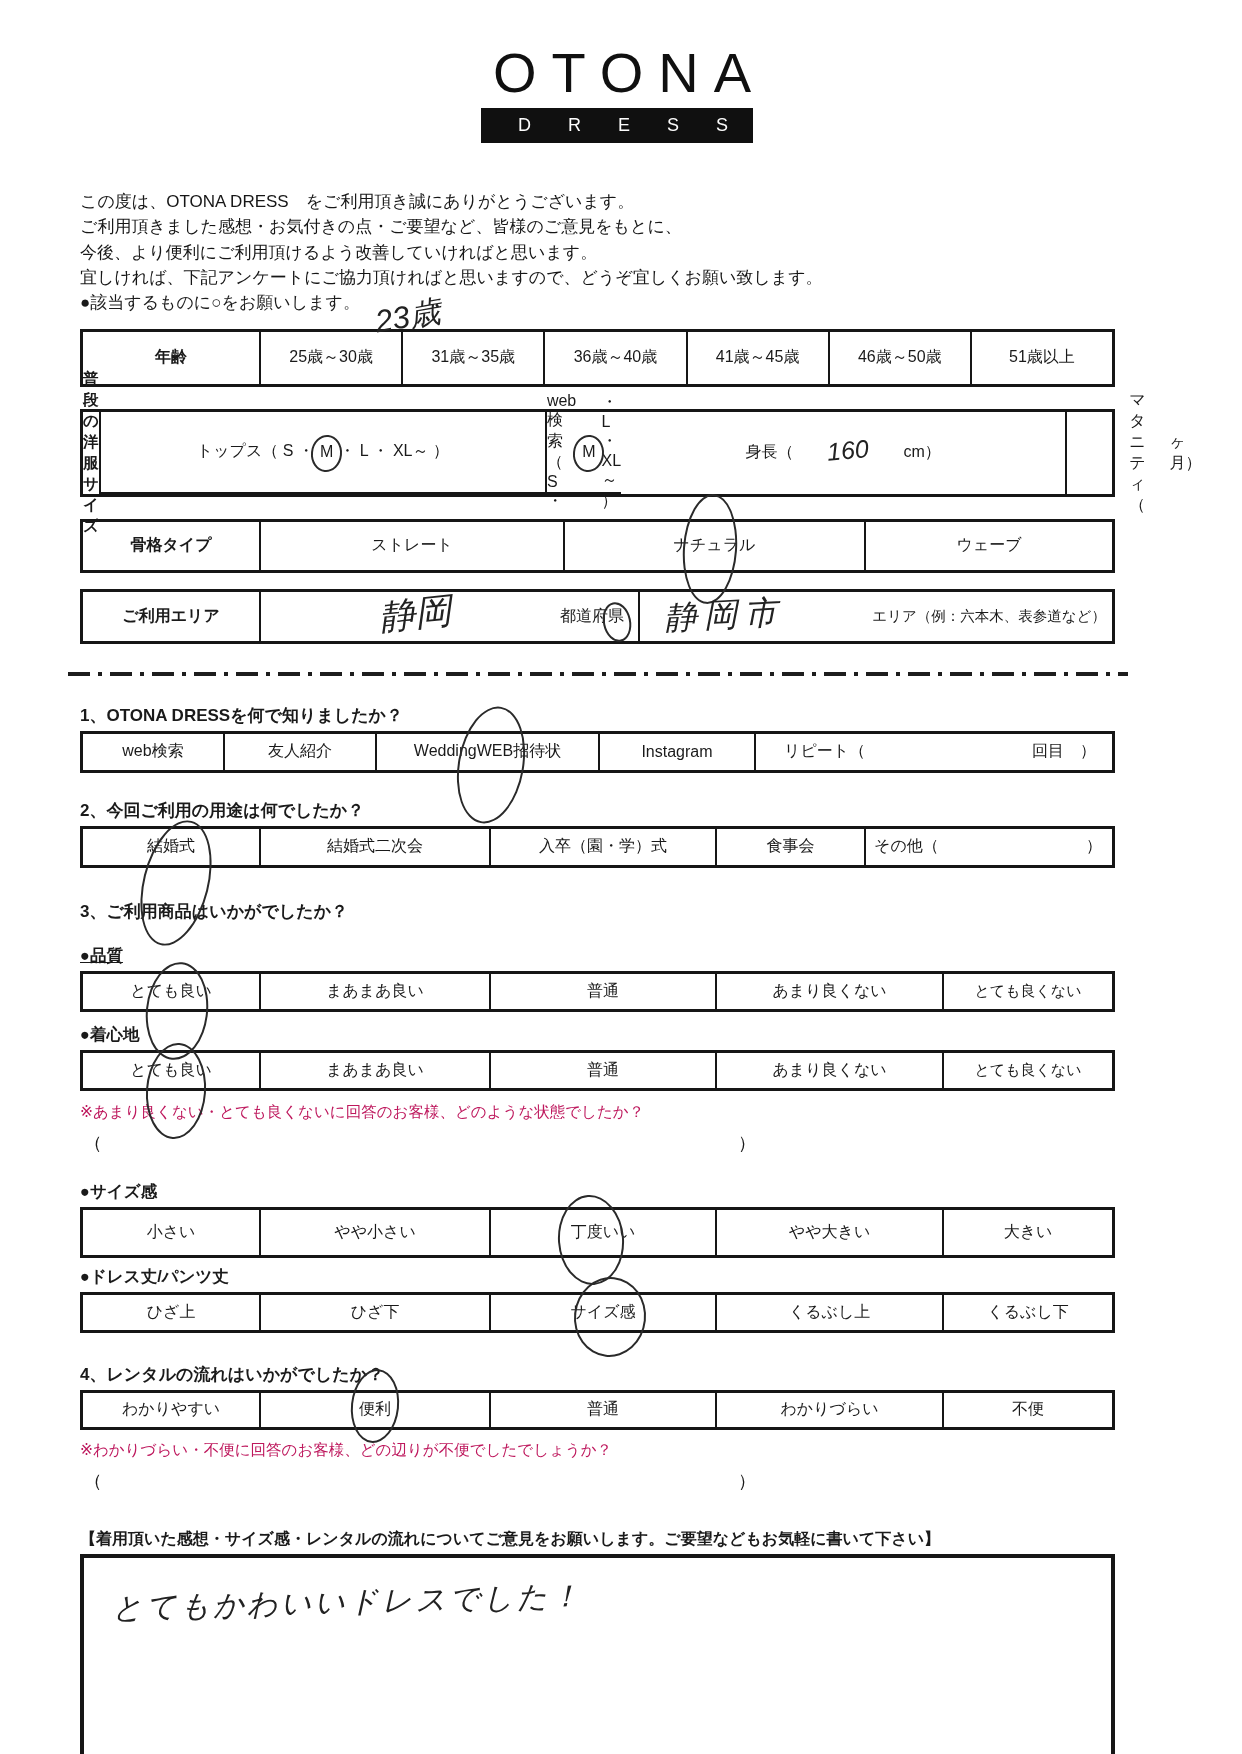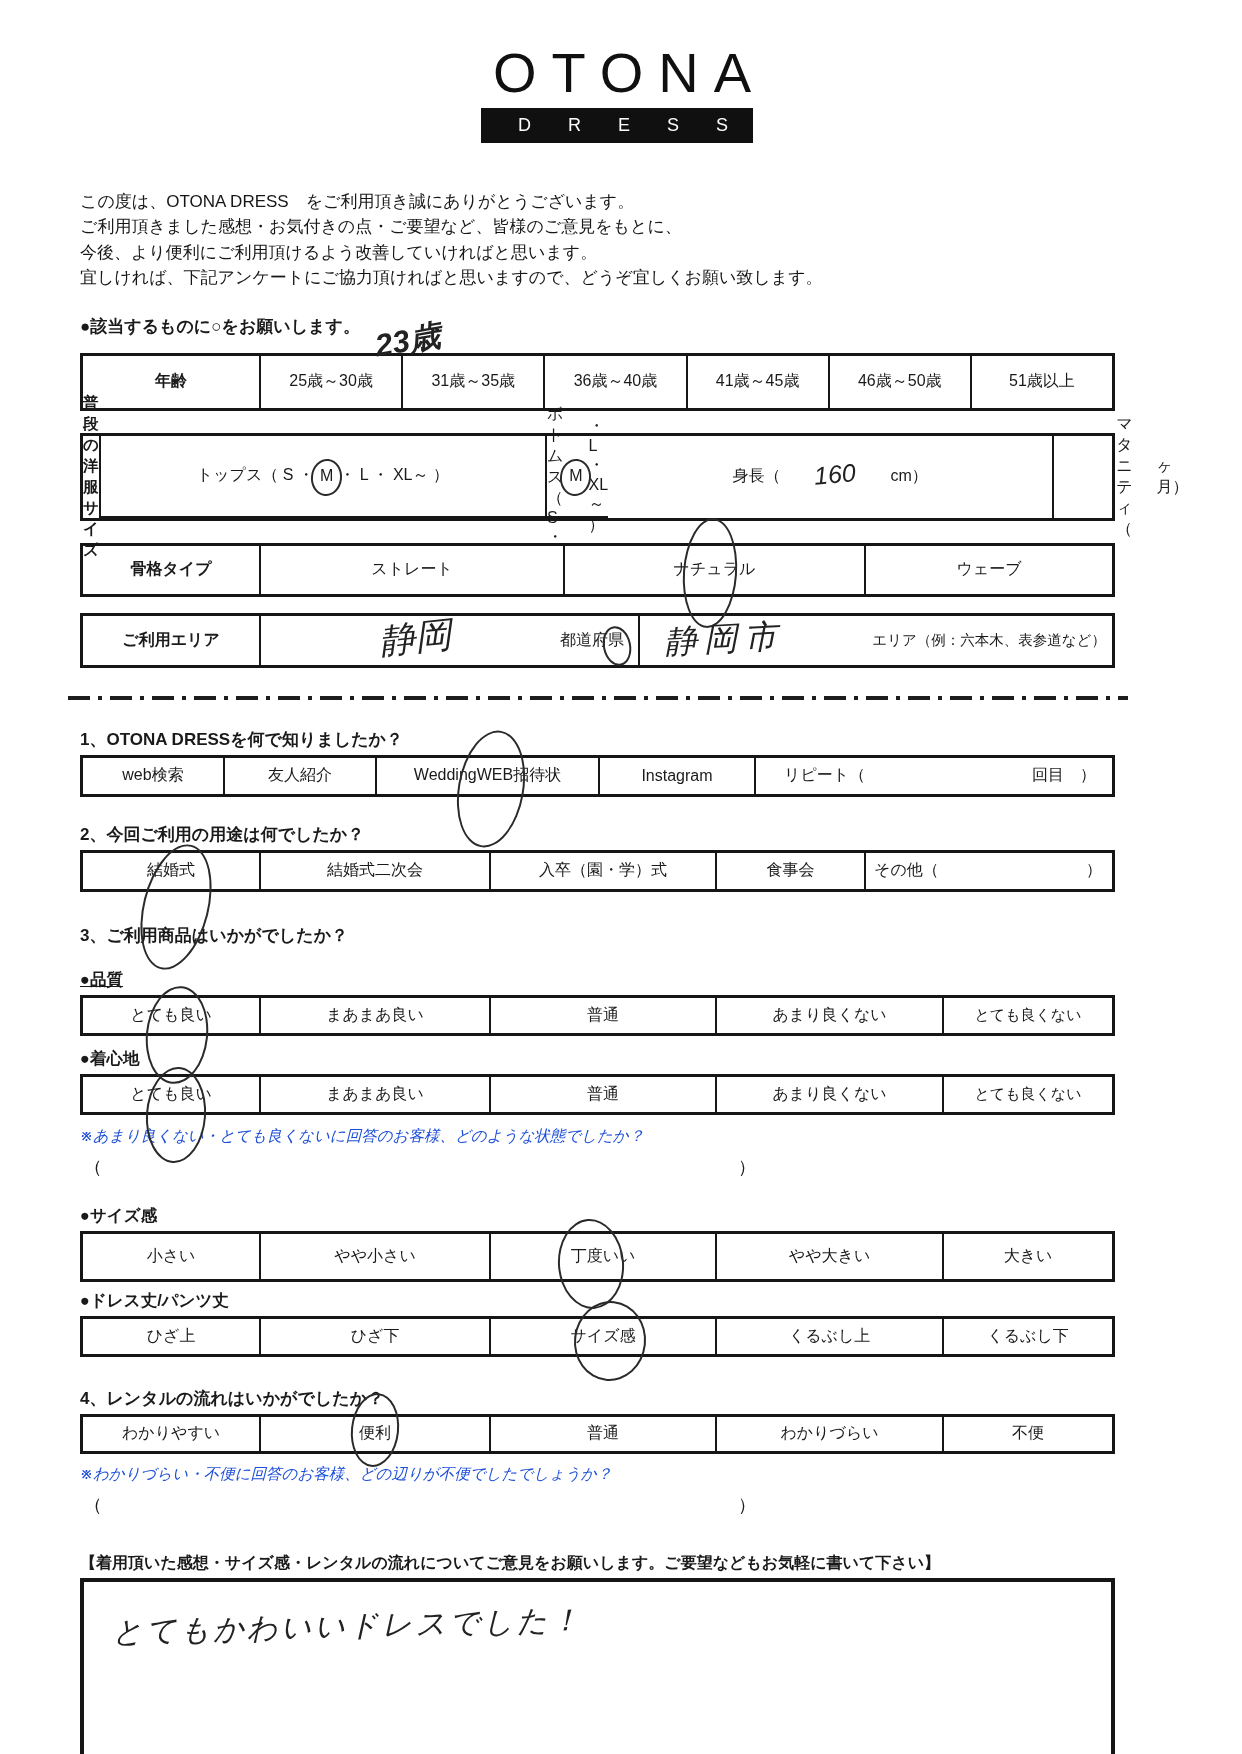--- a/index.html
+++ b/index.html
@@ -10,37 +10,37 @@
 
   
   .logo { width:280px; margin:42px auto 0; text-align:center; }
   .logo-title { font-size:56px; line-height:1.1; letter-spacing:15px; padding-left:12px; font-weight:400; color:#101010; }
   .logo-bar { margin-top:4px; width:272px; background:#101010; color:#fdfdfd; font-size:18px; font-weight:500;
               letter-spacing:37px; text-indent:37px; padding:7px 0; white-space:nowrap; overflow:hidden; }
 
   
   .intro { margin-top:46px; font-size:17px; line-height:25.5px; color:#161616; }
 
-  .instruction { position:relative; margin-top:24px; font-size:17px; font-weight:bold; height:22px; }
+  .instruction { position:relative; font-size:17px; font-weight:normal; height:22px; }
 
   
   .tbl { display:flex; width:1035px; border:3px solid #161616; background:#fff; }
   .tbl > div:not(:first-child) { border-left:2px solid #161616; }
   .cell { display:flex; align-items:center; justify-content:center; font-size:16px; position:relative; }
   .cell.head { font-weight:bold; }
   .opt { flex:1; }
 
   .rowsplit { flex:1; display:flex; flex-direction:row; }
   .rowsplit > .r { flex:1; display:flex; }
   .rowsplit > .r:first-child { border-bottom:2px solid #161616; }
   .rowsplit .r > div:not(:first-child) { border-left:2px solid #161616;gap:24px; }
 
   .qtitle { font-weight:bold; font-size:17px; }
   .slabel { font-weight:bold; font-size:16.5px; }
-  .note { font-size:15.5px; color:#1d4ed8;font-style:italic; }
+  .note { font-size:15.5px; color:#be185d; }
   .paren-line { display:flex; justify-content:space-between; width:676px; font-size:18px; padding-left:4px; }
 
   .dashline { height:4px; margin-left:-12px; width:1060px;
     background:repeating-linear-gradient(90deg,#1d1d1d 0 22px,transparent 22px 30px,#1d1d1d 30px 34px,transparent 34px 42px); }
 
   
   .hw { position:absolute; font-style:italic; color:#222; white-space:nowrap; z-index:3; }
   .hw-age     { left:295px; top:5px;  font-size:31px; transform:rotate(-10deg); }
   .hw-height  { position:static; display:inline-block; width:110px; text-align:center; font-size:25px; font-style:italic; transform:rotate(-5deg) translateY(-2px); color:#222; }
   .hw-pref    { left:118px; top:-2px; font-size:36px; transform:rotate(-6deg); }
@@ -103,21 +103,21 @@
     <div class="tbl" style="height:88px; margin-top:22px;">
       <div class="cell head" style="width:176px; font-size:15.5px;">普段の洋服サイズ</div>
       <div class="rowsplit">
         <div class="r">
           <div class="cell" style="width:444px; gap:6px;">
             <span>トップス（ S ・</span>
             <span class="circled">M</span>
             <span>・ L ・ XL～ ）</span>
           </div>
           <div class="cell" style="flex:1; gap:6px;">
-            <span>ボトムス （ S ・</span>
+            <span>web検索 （ S ・</span>
             <span class="circled">M</span>
             <span>・ L ・ XL～ ）</span>
           </div>
         </div>
         <div class="r">
           <div class="cell" style="width:444px;">
             <span>身長（</span>
             <span class="hw-height">160</span>
             <span>cm）</span>
           </div>

